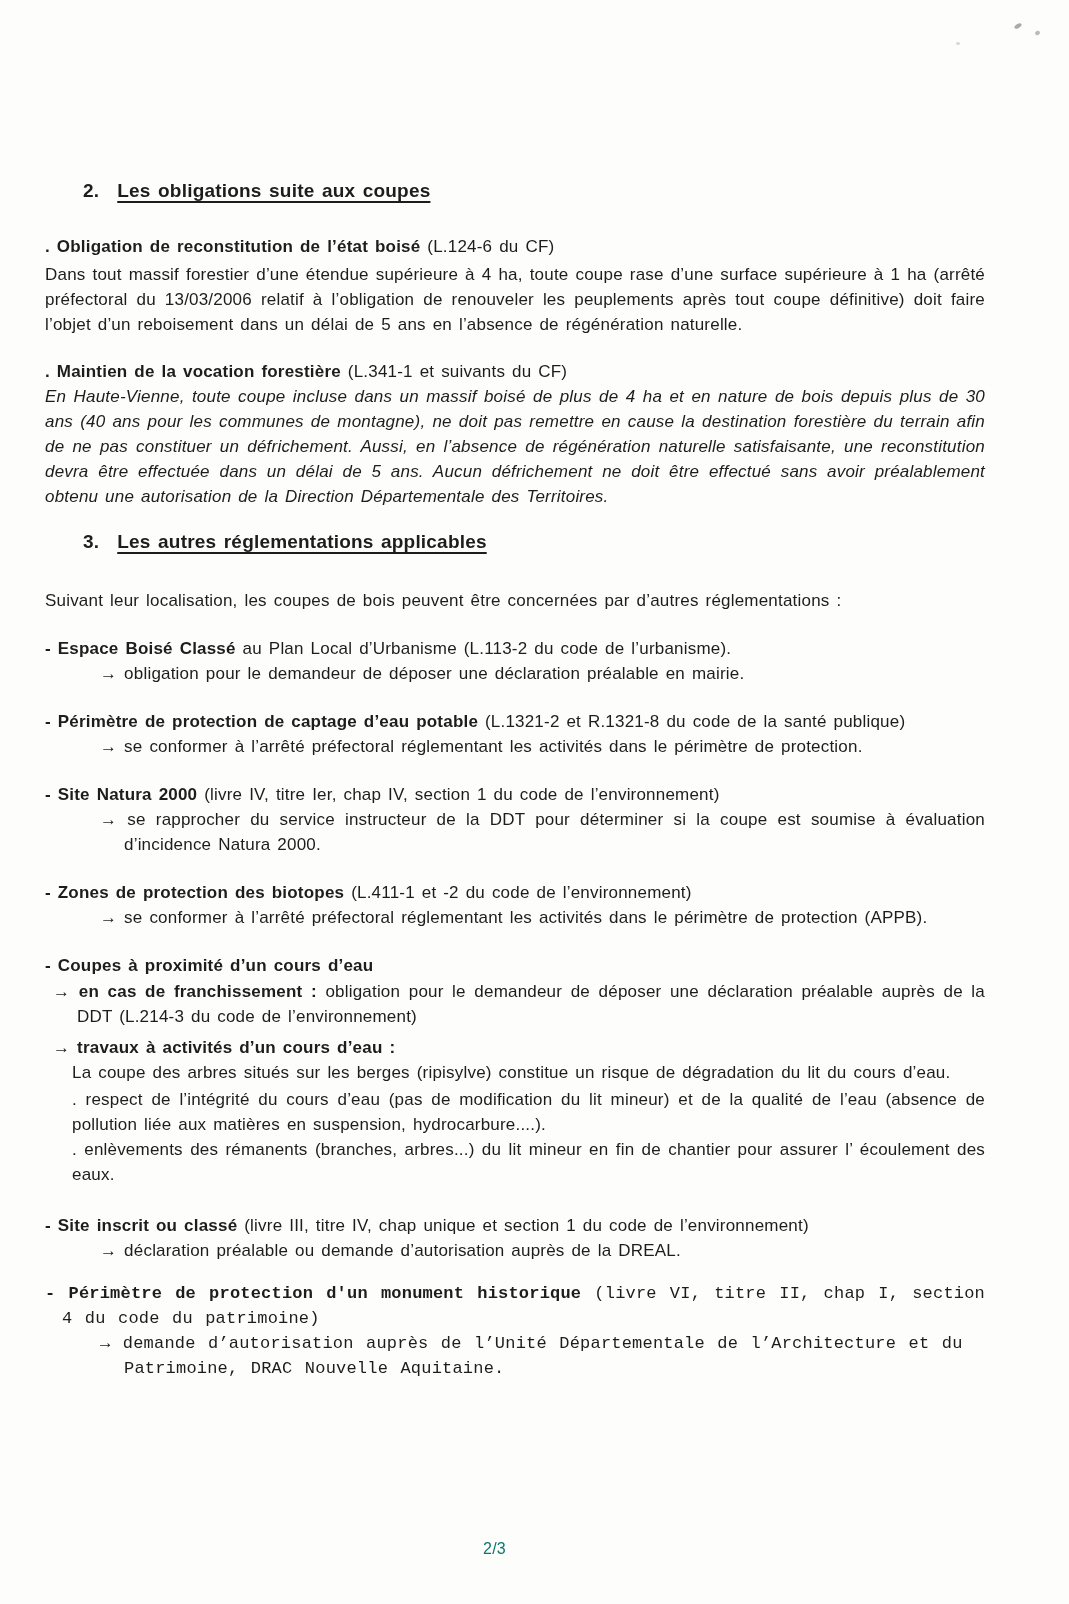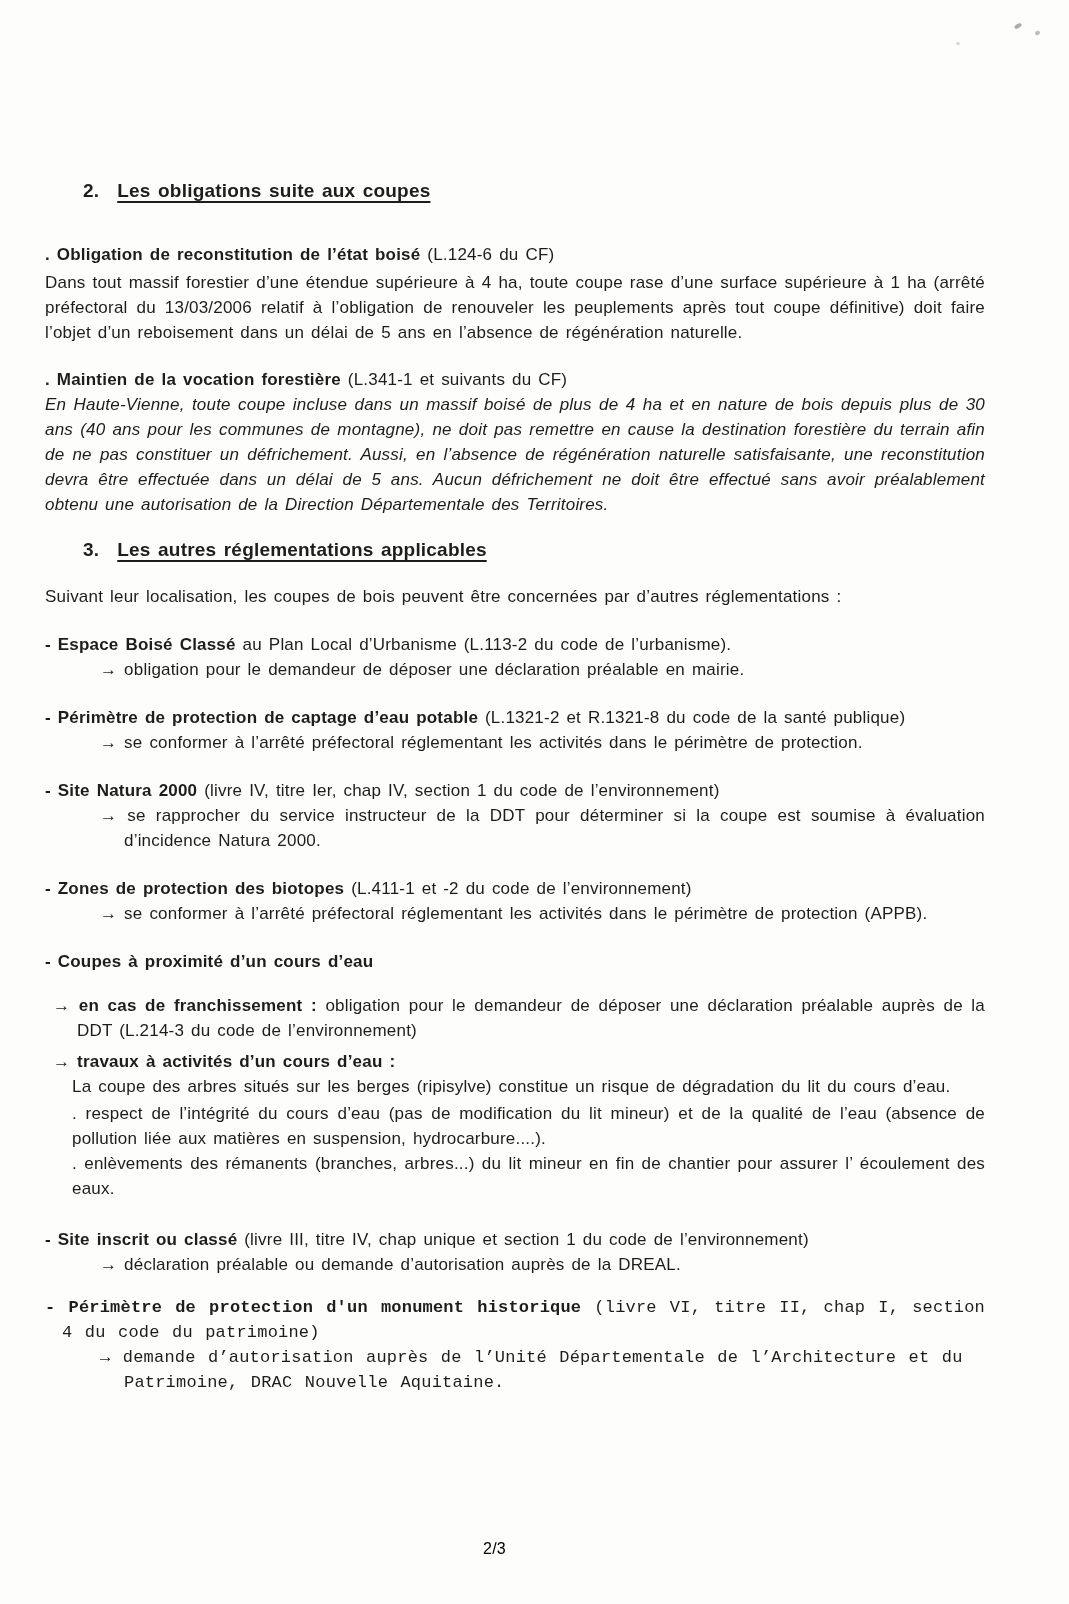--- a/index.html
+++ b/index.html
@@ -27,42 +27,42 @@
     line-height:26px;
     font-weight:bold;
   }
   .heading .hnum { margin-right:18px; }
   .heading .htitle {
     text-decoration:underline;
     text-decoration-thickness:2px;
     text-underline-offset:4px;
   }
 
-  .subhead { margin-top:38px; }
+  .subhead { margin-top:30px; }
   .bodypara { margin-top:3px; }
   #s2-head { margin-top:22px; }
   #s2-body { margin-top:0;font-style:italic; }
   #h3 { margin-top:20px; }
-  #intro { margin-top:21px; }
+  #intro { margin-top:33px; }
 
   .item { margin-top:23px; }
   #item-site-inscrit { margin-top:26px; }
   #item-monument { margin-top:18px;font-family:Liberation Mono, monospace; }
 
   .item-head { padding-left:17px; text-indent:-17px; }
   .arrow { margin-left:55px; padding-left:24px; text-indent:-24px; }
   .arrow-tight { margin-left:8px; padding-left:24px; text-indent:-24px; }
   .sub { margin-left:27px; }
 
   .pagenum {
     position:absolute;
     left:0; right:80px; top:1536px;
     text-align:center;
     font-size:16px;
-    color:#000000;
+    color:#0f766e;
   }
 
   .speck { position:absolute; background:#8f8f8a; border-radius:50%; }
   .speck-1 { top:24px; left:1014px; width:8px; height:4px; transform:rotate(-32deg); opacity:.75; }
   .speck-2 { top:31px; left:1035px; width:5px; height:4px; transform:rotate(-20deg); opacity:.6; }
   .speck-3 { top:42px; left:956px; width:4px; height:3px; opacity:.35; }
 </style>
 </head>
 <body>
 
@@ -99,21 +99,21 @@
     <p class="arrow just">→ se rapprocher du service instructeur de la DDT pour déterminer si la coupe est soumise à évaluation d’incidence Natura 2000.</p>
   </div>
 
   <div class="item">
     <p class="item-head just"><span class="b">- Zones de protection des biotopes</span><span> (L.411-1 et -2 du code de l’environnement)</span></p>
     <p class="arrow just">→ se conformer à l’arrêté préfectoral réglementant les activités dans le périmètre de protection (APPB).</p>
   </div>
 
   <div class="item">
     <p class="item-head"><span class="b">- Coupes à proximité d’un cours d’eau</span></p>
-    <p class="arrow-tight just" style="margin-top:19px;"><span class="b">→ en cas de franchissement :</span><span> obligation pour le demandeur de déposer une déclaration préalable auprès de la DDT (L.214-3 du code de l’environnement)</span></p>
+    <p class="arrow-tight just" style="margin-top:1px;"><span class="b">→ en cas de franchissement :</span><span> obligation pour le demandeur de déposer une déclaration préalable auprès de la DDT (L.214-3 du code de l’environnement)</span></p>
     <p class="arrow-tight" style="margin-top:6px;"><span class="b">→ travaux à activités d’un cours d’eau :</span></p>
     <p class="sub just">La coupe des arbres situés sur les berges (ripisylve) constitue un risque de dégradation du lit du cours d’eau.</p>
     <p class="sub just" style="margin-top:2px;">. respect de l’intégrité du cours d’eau (pas de modification du lit mineur) et de la qualité de l’eau (absence de pollution liée aux matières en suspension, hydrocarbure....).</p>
     <p class="sub just">. enlèvements des rémanents (branches, arbres...) du lit mineur en fin de chantier pour assurer l’ écoulement des eaux.</p>
   </div>
 
   <div class="item" id="item-site-inscrit">
     <p class="item-head just"><span class="b">- Site inscrit ou classé</span><span> (livre III, titre IV, chap unique et section 1 du code de l’environnement)</span></p>
     <p class="arrow">→ déclaration préalable ou demande d’autorisation auprès de la DREAL.</p>
   </div>

